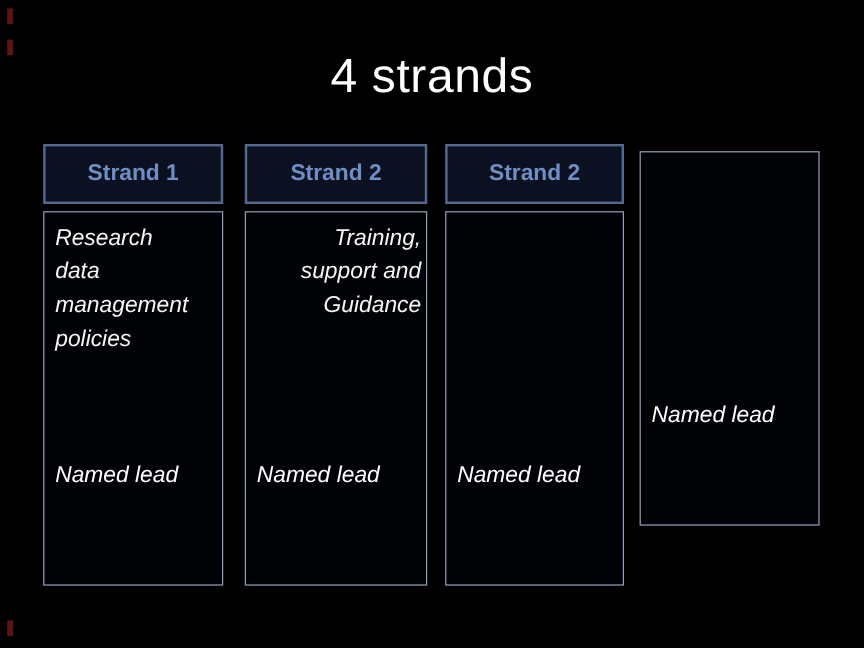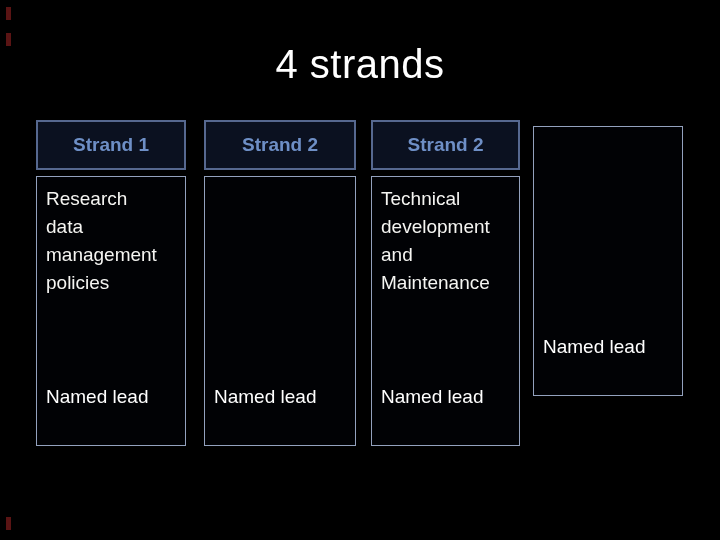--- a/index.html
+++ b/index.html
@@ -47,23 +47,24 @@
     align-items: center;
     justify-content: center;
     color: #6e8fc6;
     font-size: 19px;
     font-weight: 700;
   }
   .body-box {
     box-sizing: border-box;
     position: relative;
     margin-top: 6px;
-    height: 270px;
+    height: 312px;
     border: 1.5px solid #93a1bd;
     background: #010205;
+    font-style: italic;
   }
   .description {
     position: absolute;
     top: 8px;
     left: 9px;
     right: 4px;
     color: #f5f5f2;
     font-size: 19px;
     line-height: 28px;
     white-space: pre-line;
@@ -109,33 +110,32 @@
 policies</div>
       <div class="lead">Named lead</div>
     </div>
   </div>
 
   <div class="column col-1">
     <div class="header-box">
       <span>Strand 2</span>
     </div>
     <div class="body-box">
+      <div class="description">Training,
+support and
+Guidance</div>
       <div class="lead">Named lead</div>
     </div>
   </div>
 
   <div class="column col-2">
     <div class="header-box">
       <span>Strand 2</span>
     </div>
     <div class="body-box">
-      <div class="description">Technical
-development
-and
-Maintenance</div>
       <div class="lead">Named lead</div>
     </div>
   </div>
 
   <div class="column col-3">
     <div class="body-box">
       <div class="lead">Named lead</div>
     </div>
   </div>
 

